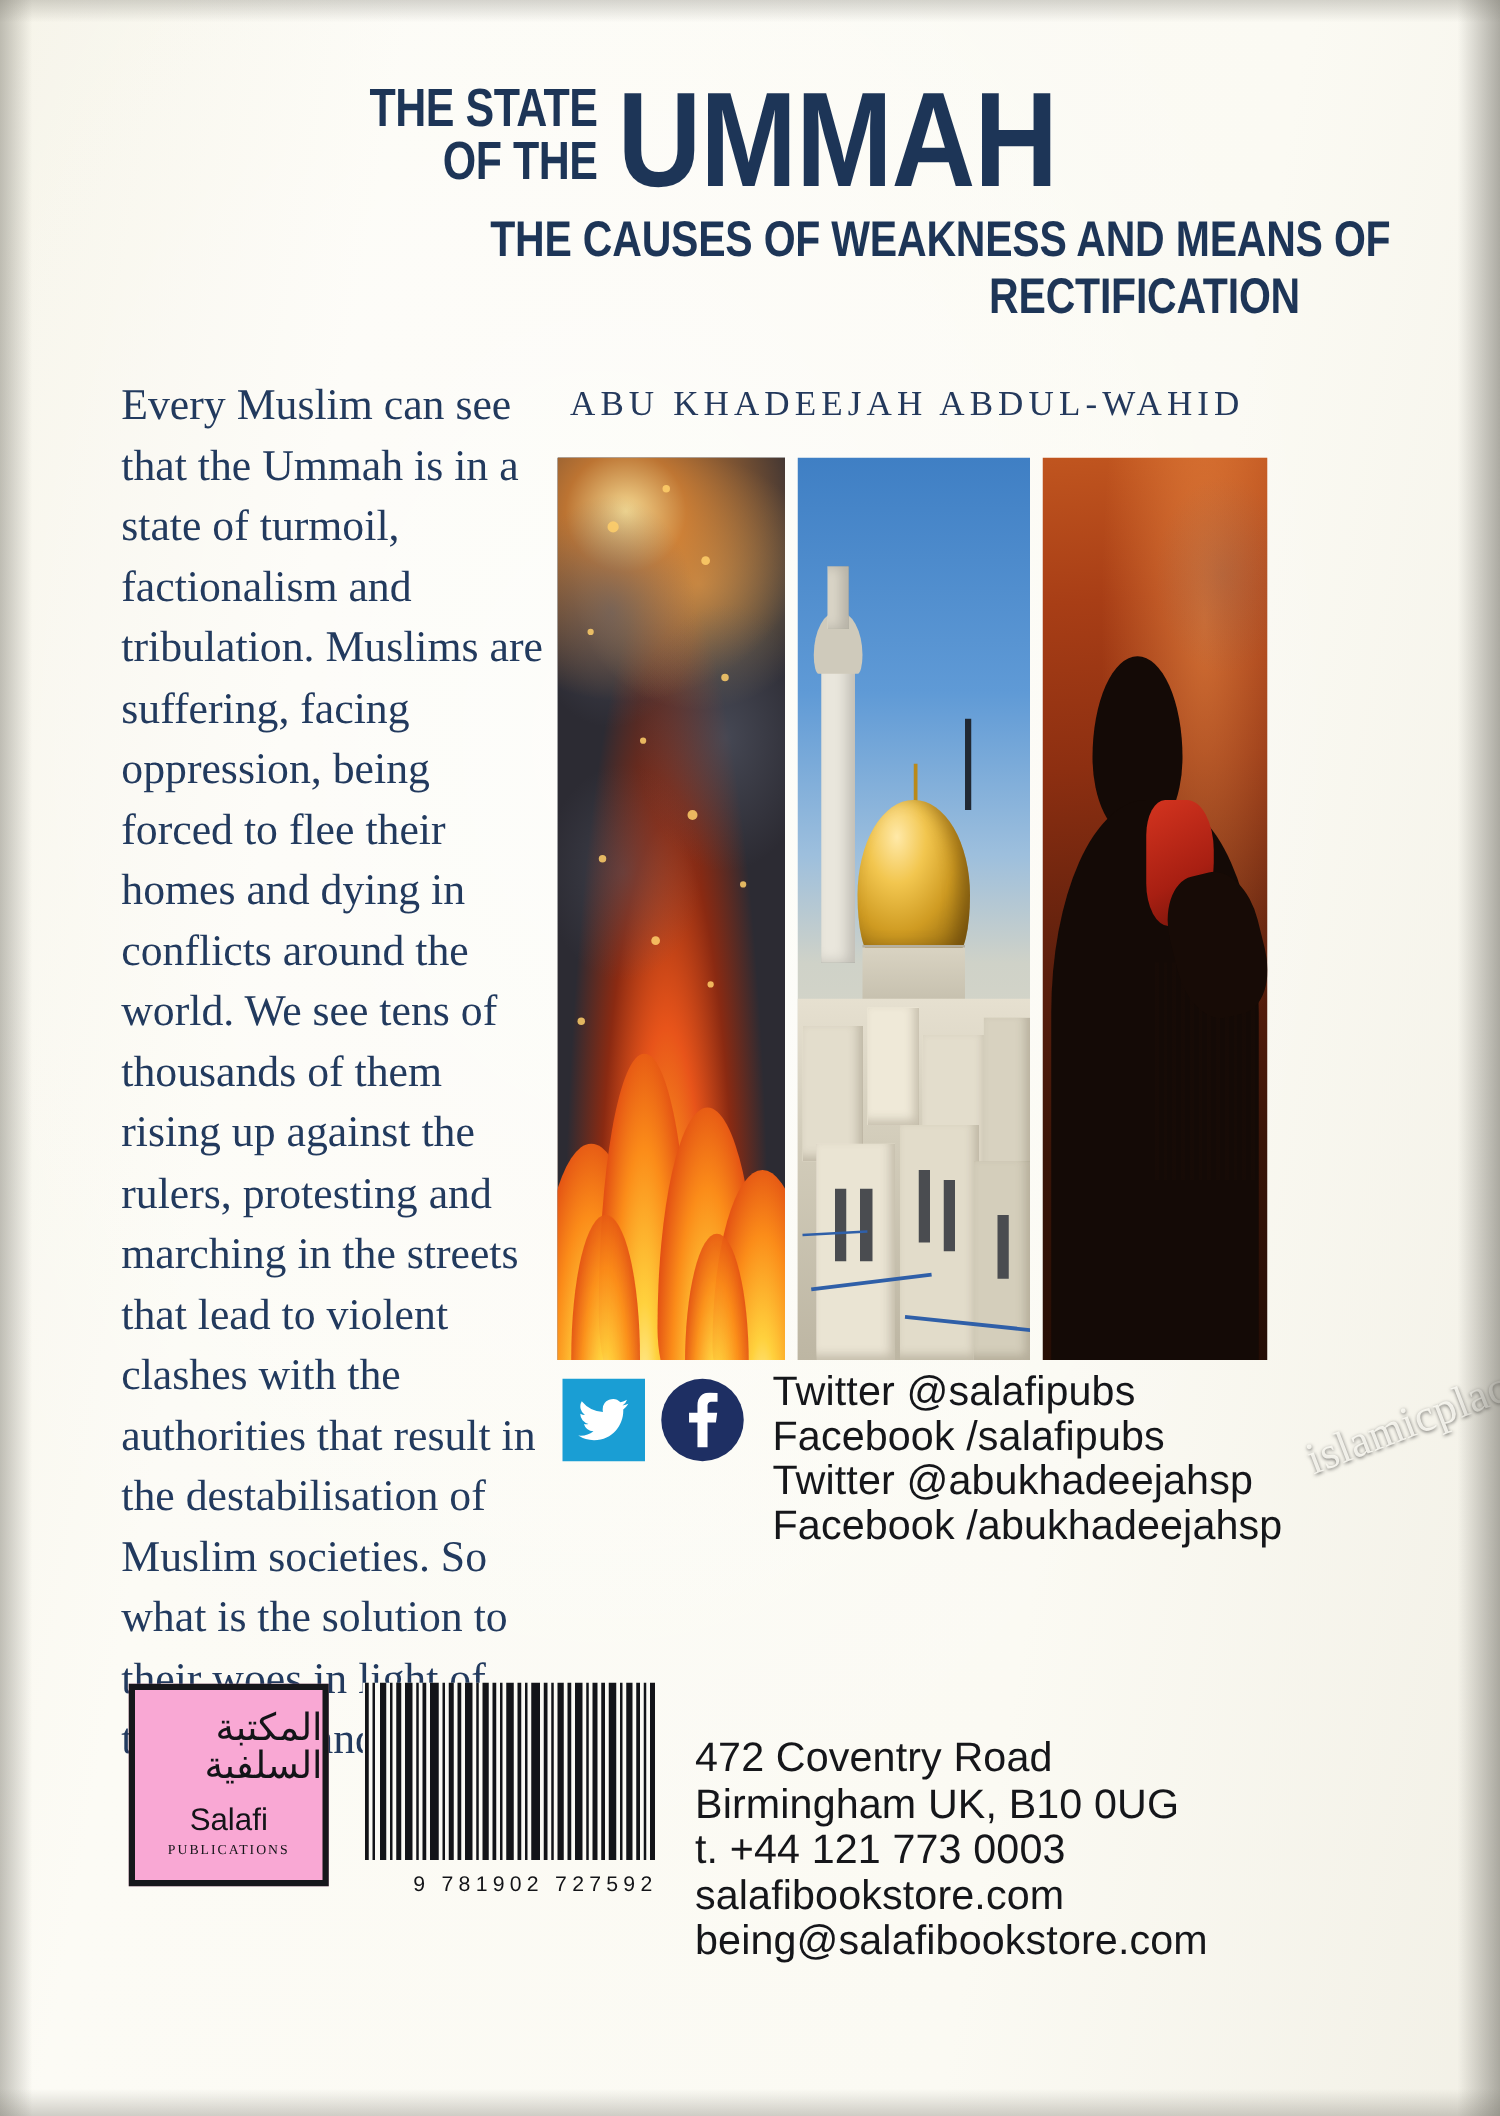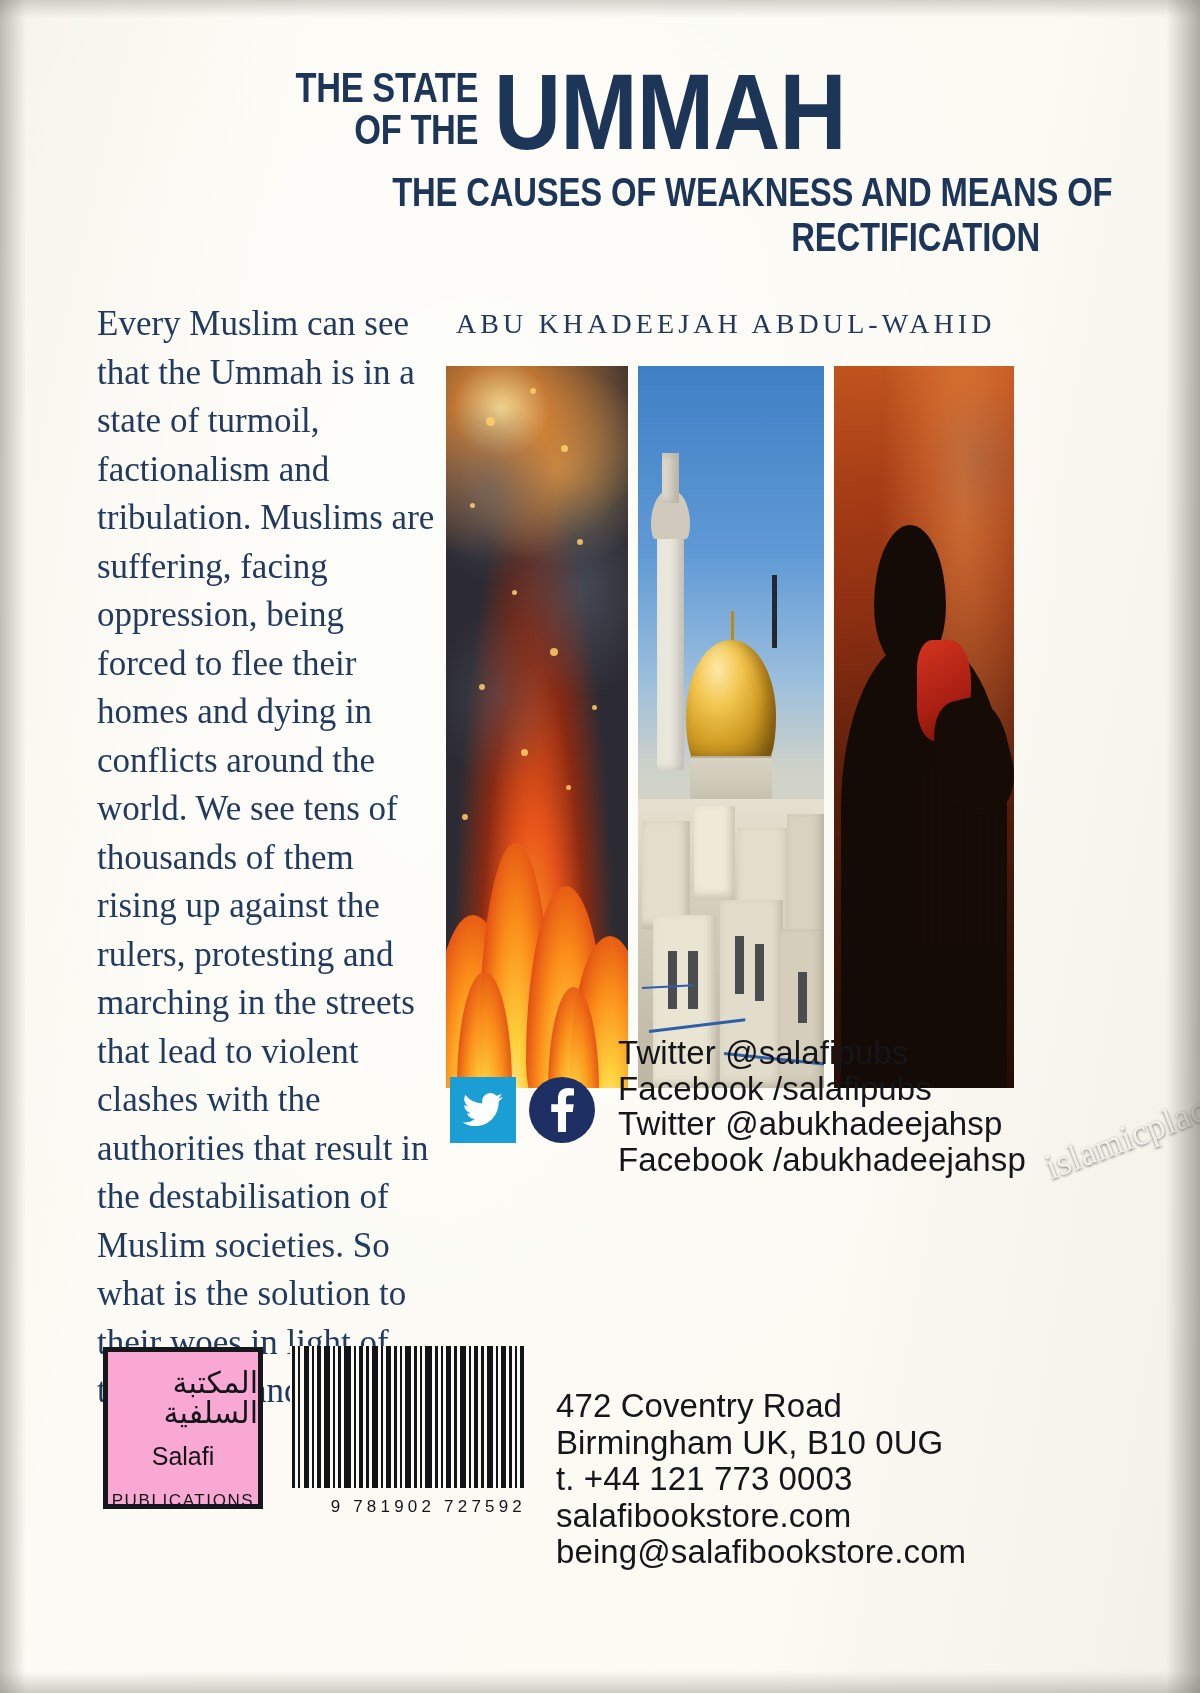--- a/index.html
+++ b/index.html
@@ -265,23 +265,23 @@
     transform: rotate(-21deg);
     text-shadow: 0 1px 3px rgba(0,0,0,0.55);
     white-space: nowrap;
     pointer-events: none;
   }
 
   
   .social-row {
     position: absolute;
     left: 450px;
-    top: 1043px;
+    top: 1103px;
     display: flex;
-    align-items: center;
+    align-items: flex-start;
     gap: 13px;
   }
   .tw-badge {
     width: 66px; height: 66px;
     background: #1a9ed4;
     display: flex; align-items: center; justify-content: center;
   }
   .fb-badge {
     width: 66px; height: 66px;
     background: #1e2f63;
@@ -322,23 +322,23 @@
     direction: rtl;
   }
   .logo-name {
     margin-top: 16px;
     font-family: "Liberation Sans", sans-serif;
     font-size: 25px;
     color: #131418;
     line-height: 1;
   }
   .logo-sub {
-    margin-top: 22px;
-    font-family: Liberation Sans, sans-serif;
-    font-size: 17px;
+    margin-top: 5px;
+    font-family: Liberation Serif, serif;
+    font-size: 11px;
     letter-spacing: 1.6px;
     color: #131418;
   }
 
   .barcode-wrap {
     position: absolute;
     left: 290px;
     top: 1346px;
     width: 236px;
   }

